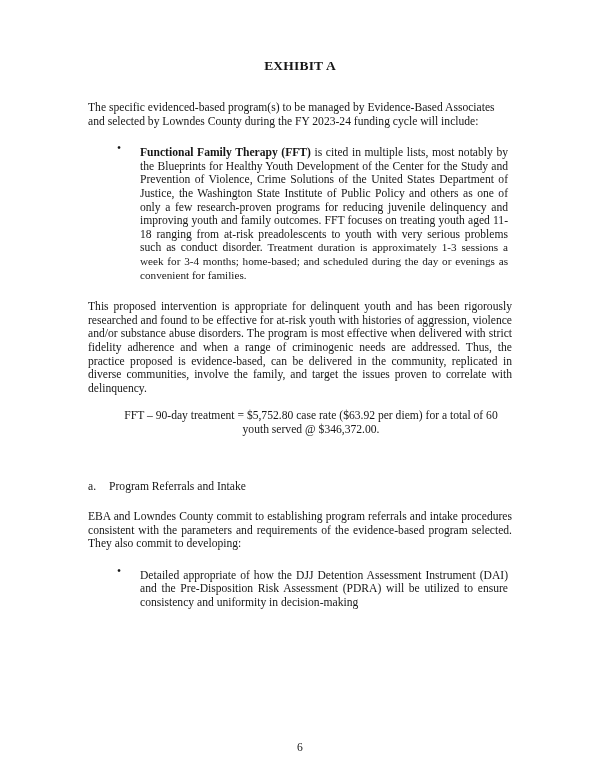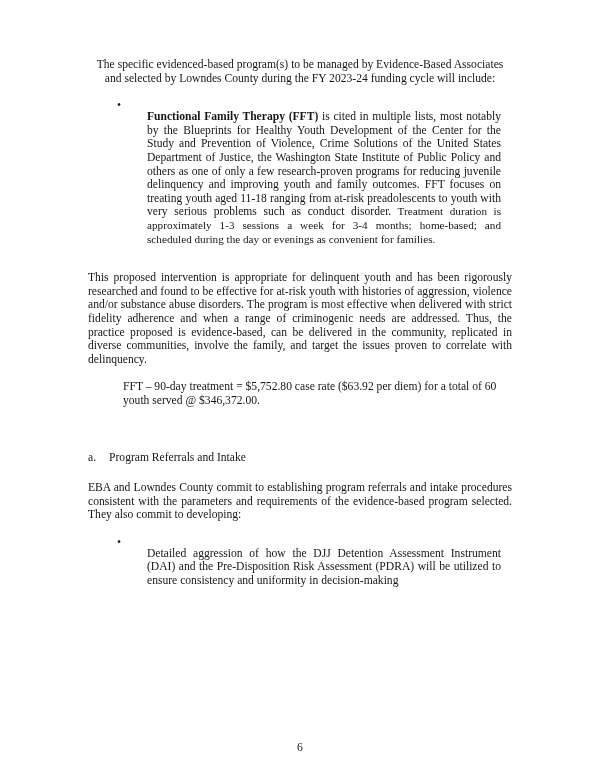--- a/index.html
+++ b/index.html
@@ -29,51 +29,51 @@
     font-size: 13.5px;
     font-weight: bold;
     letter-spacing: 0.2px;
   }
   p {
     margin: 0 0 14px 0;
     font-size: 11.6px;
     line-height: 13.6px;
   }
   .intro {
-    text-align: center;
+    text-align: left;
   }
   .bullet-item {
     display: flex;
     margin: 0 0 14px 0;
   }
   .bullet-item .marker {
     flex: 0 0 auto;
     width: 19px;
     margin-left: 29px;
     font-size: 11.6px;
     line-height: 13.6px;
   }
   .bullet-item .bullet-text {
     flex: 1 1 auto;
-    margin: 11px;
+    margin: 4px;
     text-align: justify;
   }
   .bold-lead {
     font-weight: bold;
   }
   .alt-font {
     font-size: 11.2px;
   }
   .indented {
     text-align: justify;
   }
   .rate-line {
-    margin-left: 35px;
+    margin-left: 22px;
     margin-bottom: 0;
-    text-align: left;
+    text-align: center;
   }
   .section-heading {
     margin: 44px 0 16px 0;
     font-size: 11.6px;
     line-height: 13.6px;
   }
   .section-heading .heading-marker {
     display: inline-block;
     margin-right: 13px;
   }
@@ -88,20 +88,21 @@
     width: 100%;
     text-align: center;
     font-size: 11.6px;
   }
 </style>
 </head>
 <body>
 
 <div class="page">
 
+  <h1 class="doc-title">EXHIBIT A</h1>
 
   <p class="intro">The specific evidenced-based program(s) to be managed by Evidence-Based Associates and selected by Lowndes County during the FY 2023-24 funding cycle will include:</p>
 
   <div class="bullet-item">
     <span class="marker">•</span>
     <p class="bullet-text"><span class="bold-lead">Functional Family Therapy (FFT)</span><span> is cited in multiple lists, most notably by the Blueprints for Healthy Youth Development of the Center for the Study and Prevention of Violence, Crime Solutions of the United States Department of Justice, the Washington State Institute of Public Policy and others as one of only a few research-proven programs for reducing juvenile delinquency and improving youth and family outcomes. FFT focuses on treating youth aged 11-18 ranging from at-risk preadolescents to youth with very serious problems such as conduct disorder.</span><span class="alt-font"> Treatment duration is approximately 1-3 sessions a week for 3-4 months; home-based; and scheduled during the day or evenings as convenient for families.</span></p>
   </div>
 
   <p class="indented">This proposed intervention is appropriate for delinquent youth and has been rigorously researched and found to be effective for at-risk youth with histories of aggression, violence and/or substance abuse disorders. The program is most effective when delivered with strict fidelity adherence and when a range of criminogenic needs are addressed. Thus, the practice proposed is evidence-based, can be delivered in the community, replicated in diverse communities, involve the family, and target the issues proven to correlate with delinquency.</p>
 
@@ -109,18 +110,18 @@
   <p class="rate-line">FFT – 90-day treatment = $5,752.80 case rate ($63.92 per diem) for a total of 60 youth served @ $346,372.00.</p>
 
   <p class="section-heading">
     <span class="heading-marker">a.</span><span>Program Referrals and Intake</span>
   </p>
 
   <p class="body-par">EBA and Lowndes County commit to establishing program referrals and intake procedures consistent with the parameters and requirements of the evidence-based program selected. They also commit to developing:</p>
 
   <div class="bullet-item">
     <span class="marker">•</span>
-    <p class="bullet-text">Detailed aggression of how the DJJ Detention Assessment Instrument (DAI) and the Pre-Disposition Risk Assessment (PDRA) will be utilized to ensure consistency and uniformity in decision-making</p>
+    <p class="bullet-text">Detailed appropriate of how the DJJ Detention Assessment Instrument (DAI) and the Pre-Disposition Risk Assessment (PDRA) will be utilized to ensure consistency and uniformity in decision-making</p>
   </div>
 
   <div class="page-number">6</div>
 
 </div>
 
 </body></html>

